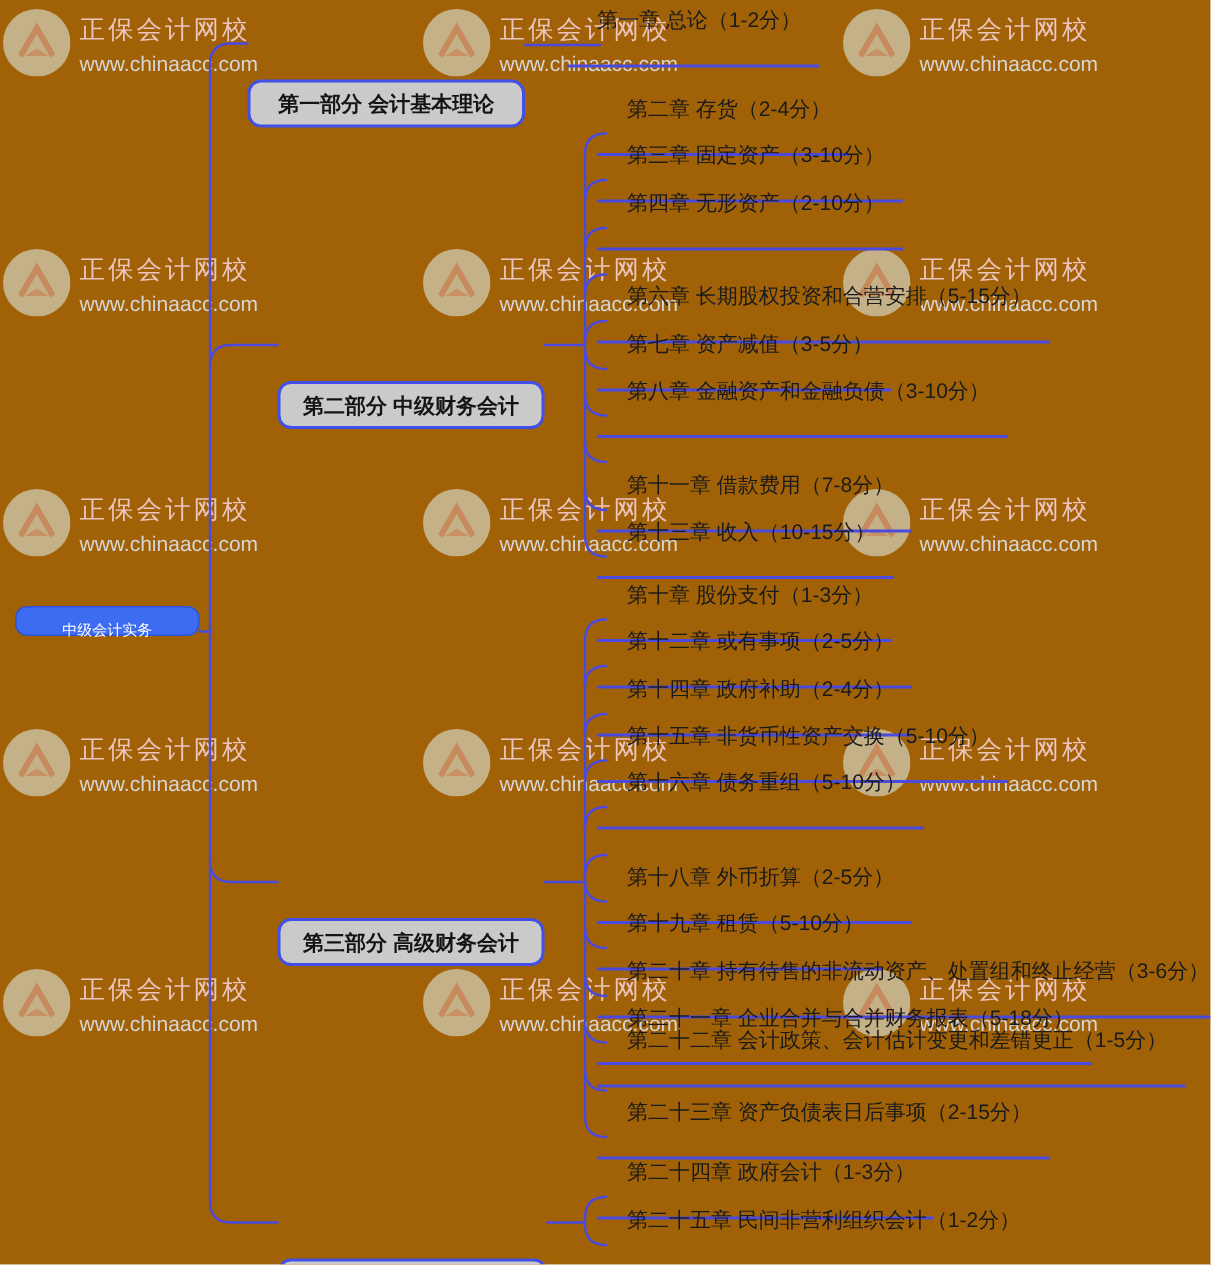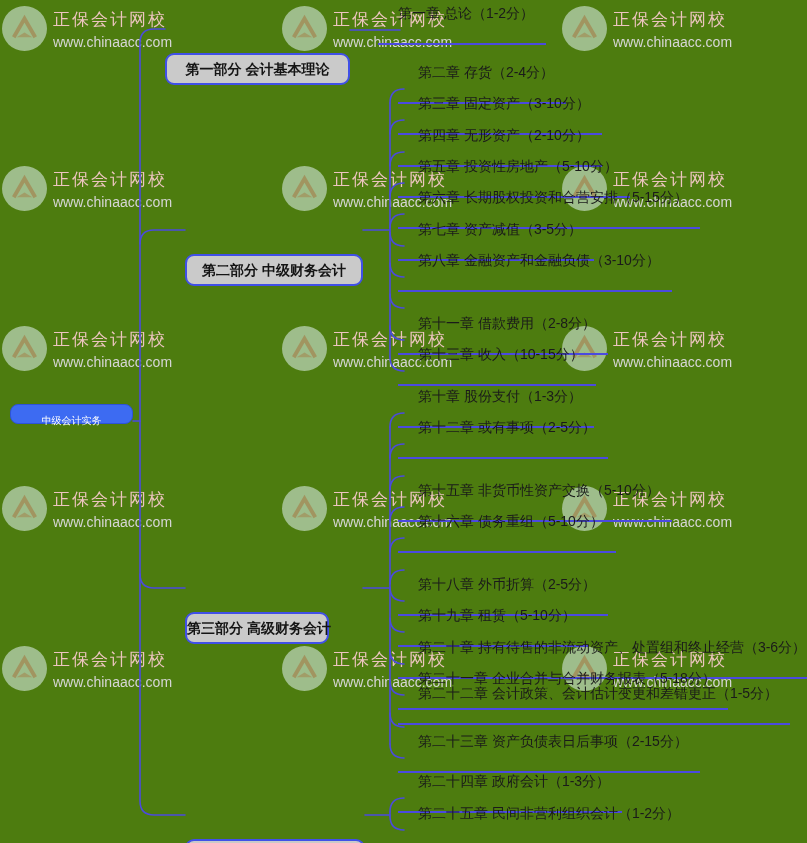--- a/index.html
+++ b/index.html
@@ -1,18 +1,18 @@
 <!DOCTYPE html>
 <html style="--line: #4B4ADF; --root-fill: #3D6BF2; --root-border: #2D53D8; --part-fill: #CACACA; --part-border: #4050E8; --text: #1A1A1A; --watermark-brand: #ECC5BF; --watermark-url: #D6D6D6; --logo-bg: #E1F3F1; --logo-mark: #E89890;"><head>
 <meta charset="utf-8">
 <style>
   html,body{margin:0;padding:0;background:#ffffff;}
   .canvas{
     position:relative;width:807px;height:843px;overflow:hidden;
-    background:#4d7c0f;
+    background:#a16207;
     font-family:"Liberation Sans","DejaVu Sans",sans-serif;
   }
   
   #wm-layer{position:absolute;inset:0;z-index:0;pointer-events:none;}
   .wm{position:absolute;display:flex;align-items:flex-start;}
   .wm-logo{flex:0 0 auto;opacity:.55;}
   .wm-text{margin-left:6px;padding-top:2px;}
   .wm-brand{font-size:17px;letter-spacing:2px;color:var(--watermark-brand);line-height:24px;}
   .wm-url{font-size:14px;color:var(--watermark-url);line-height:20px;}
   
@@ -246,35 +246,35 @@
       <path d="M390,713Q390,727 404,727"></path>
       <path d="M390,744Q390,758 404,758"></path>
       <path d="M365,815H390"></path>
       <path d="M390,812V816"></path>
       <path d="M390,812Q390,798 404,798"></path>
       <path d="M390,816Q390,830 404,830"></path>
     </svg>
   <div class="node root">中级会计实务</div>
   <div class="node part" style="left:165px;top:13px;width:185px">第一部分 会计基本理论</div>
   <div class="node part" style="left:185px;top:214px;width:178px">第二部分 中级财务会计</div>
-  <div class="node part" style="left:185px;top:572px;width:144px">第三部分 高级财务会计</div>
+  <div class="node part" style="left:185px;top:572px;width:178px">第三部分 高级财务会计</div>
   <div class="node part" style="left:185px;top:799px;width:180px">第四部分 特殊行业会计</div>
   <div id="leaf-layer">
       <div class="leaf" style="left: 378px; top: 3px;">第一章 总论（1-2分）</div>
       <div class="leaf" style="left: 398px; top: 62px;">第二章 存货（2-4分）</div>
       <div class="leaf" style="left: 398px; top: 93px;">第三章 固定资产（3-10分）</div>
       <div class="leaf" style="left: 398px; top: 125px;">第四章 无形资产（2-10分）</div>
-      <div class="leaf" style="left: 398px; top: 156px;">第五章 投资性房地产（5-10分）</div>
       <div class="leaf" style="left: 398px; top: 187px;">第六章 长期股权投资和合营安排（5-15分）</div>
       <div class="leaf" style="left: 398px; top: 219px;">第七章 资产减值（3-5分）</div>
       <div class="leaf" style="left: 398px; top: 250px;">第八章 金融资产和金融负债（3-10分）</div>
-      <div class="leaf" style="left: 398px; top: 313px;">第十一章 借款费用（2-8分）</div>
+      <div class="leaf" style="left: 398px; top: 313px;">第十一章 借款费用（7-8分）</div>
       <div class="leaf" style="left: 398px; top: 344px;">第十三章 收入（10-15分）</div>
       <div class="leaf" style="left: 398px; top: 386px;">第十章 股份支付（1-3分）</div>
       <div class="leaf" style="left: 398px; top: 417px;">第十二章 或有事项（2-5分）</div>
+      <div class="leaf" style="left: 398px; top: 449px;">第十四章 政府补助（2-4分）</div>
       <div class="leaf" style="left: 398px; top: 480px;">第十五章 非货币性资产交换（5-10分）</div>
       <div class="leaf" style="left: 398px; top: 511px;">第十六章 债务重组（5-10分）</div>
       <div class="leaf" style="left: 398px; top: 574px;">第十八章 外币折算（2-5分）</div>
       <div class="leaf" style="left: 398px; top: 605px;">第十九章 租赁（5-10分）</div>
       <div class="leaf" style="left: 398px; top: 637px;">第二十章 持有待售的非流动资产、处置组和终止经营（3-6分）</div>
       <div class="leaf" style="left: 398px; top: 668px;">第二十一章 企业合并与合并财务报表（5-18分）</div>
       <div class="leaf" style="left: 398px; top: 683px;">第二十二章 会计政策、会计估计变更和差错更正（1-5分）</div>
       <div class="leaf" style="left: 398px; top: 731px;">第二十三章 资产负债表日后事项（2-15分）</div>
       <div class="leaf" style="left: 398px; top: 771px;">第二十四章 政府会计（1-3分）</div>
       <div class="leaf" style="left: 398px; top: 803px;">第二十五章 民间非营利组织会计（1-2分）</div>

